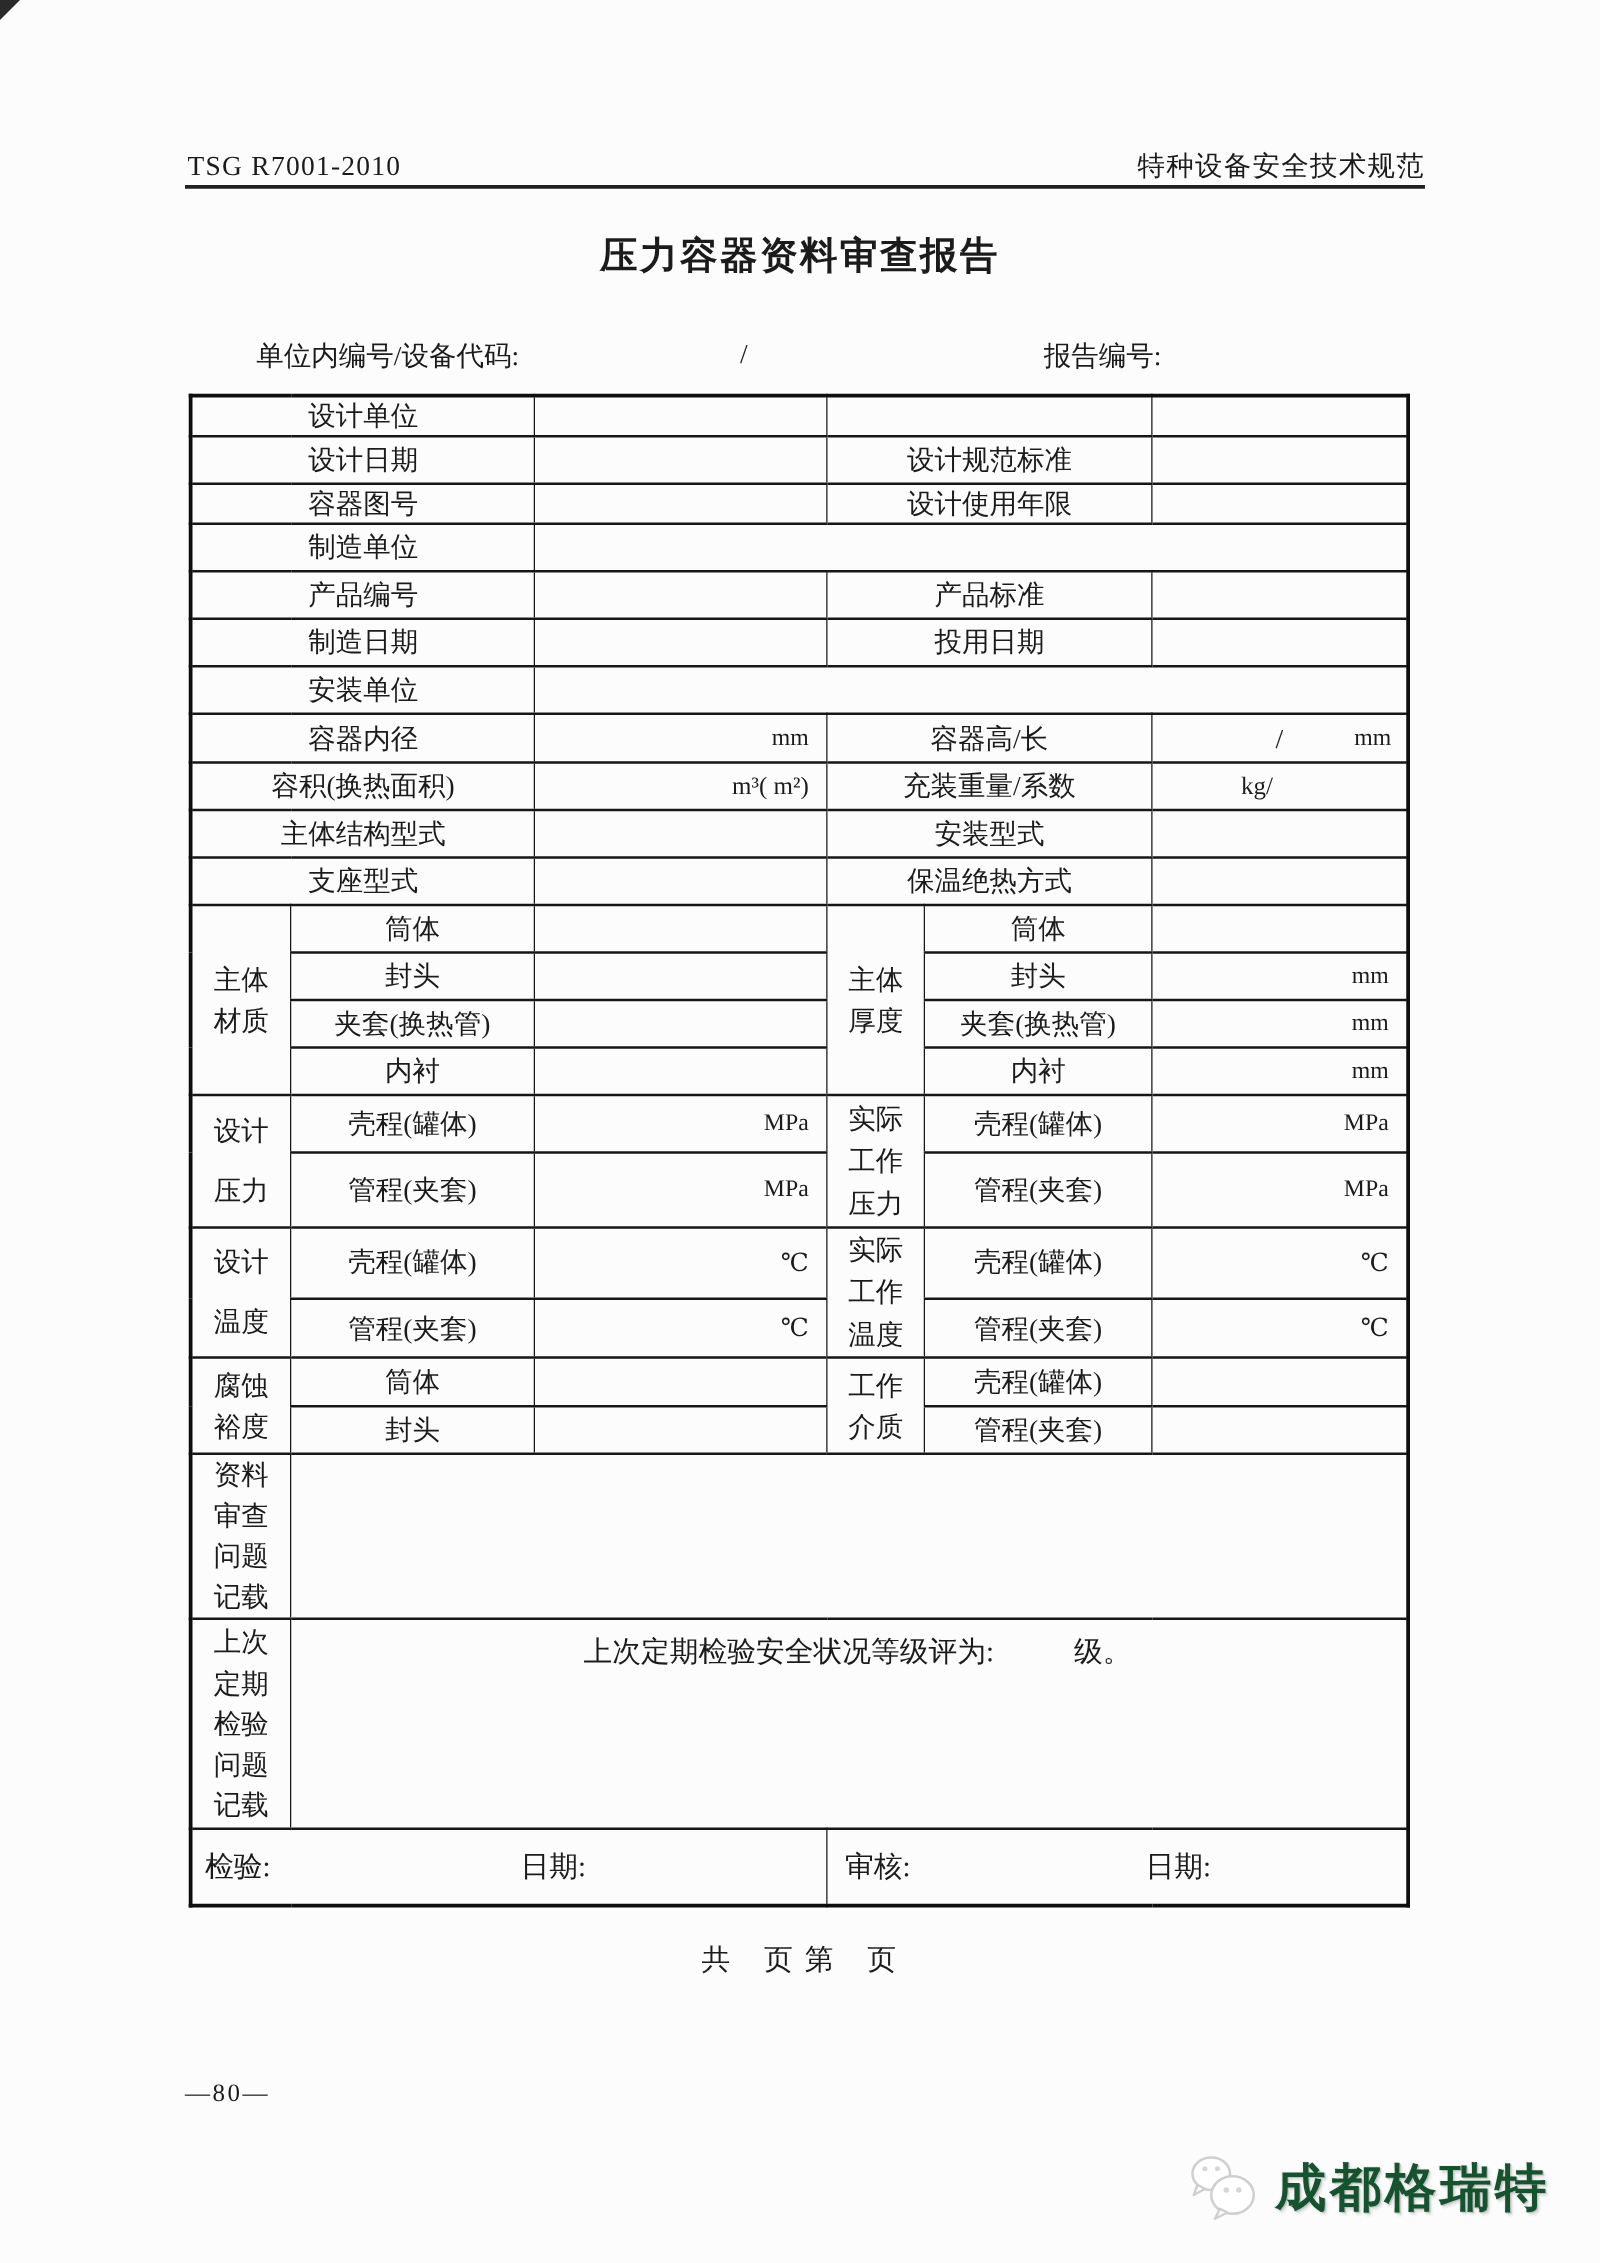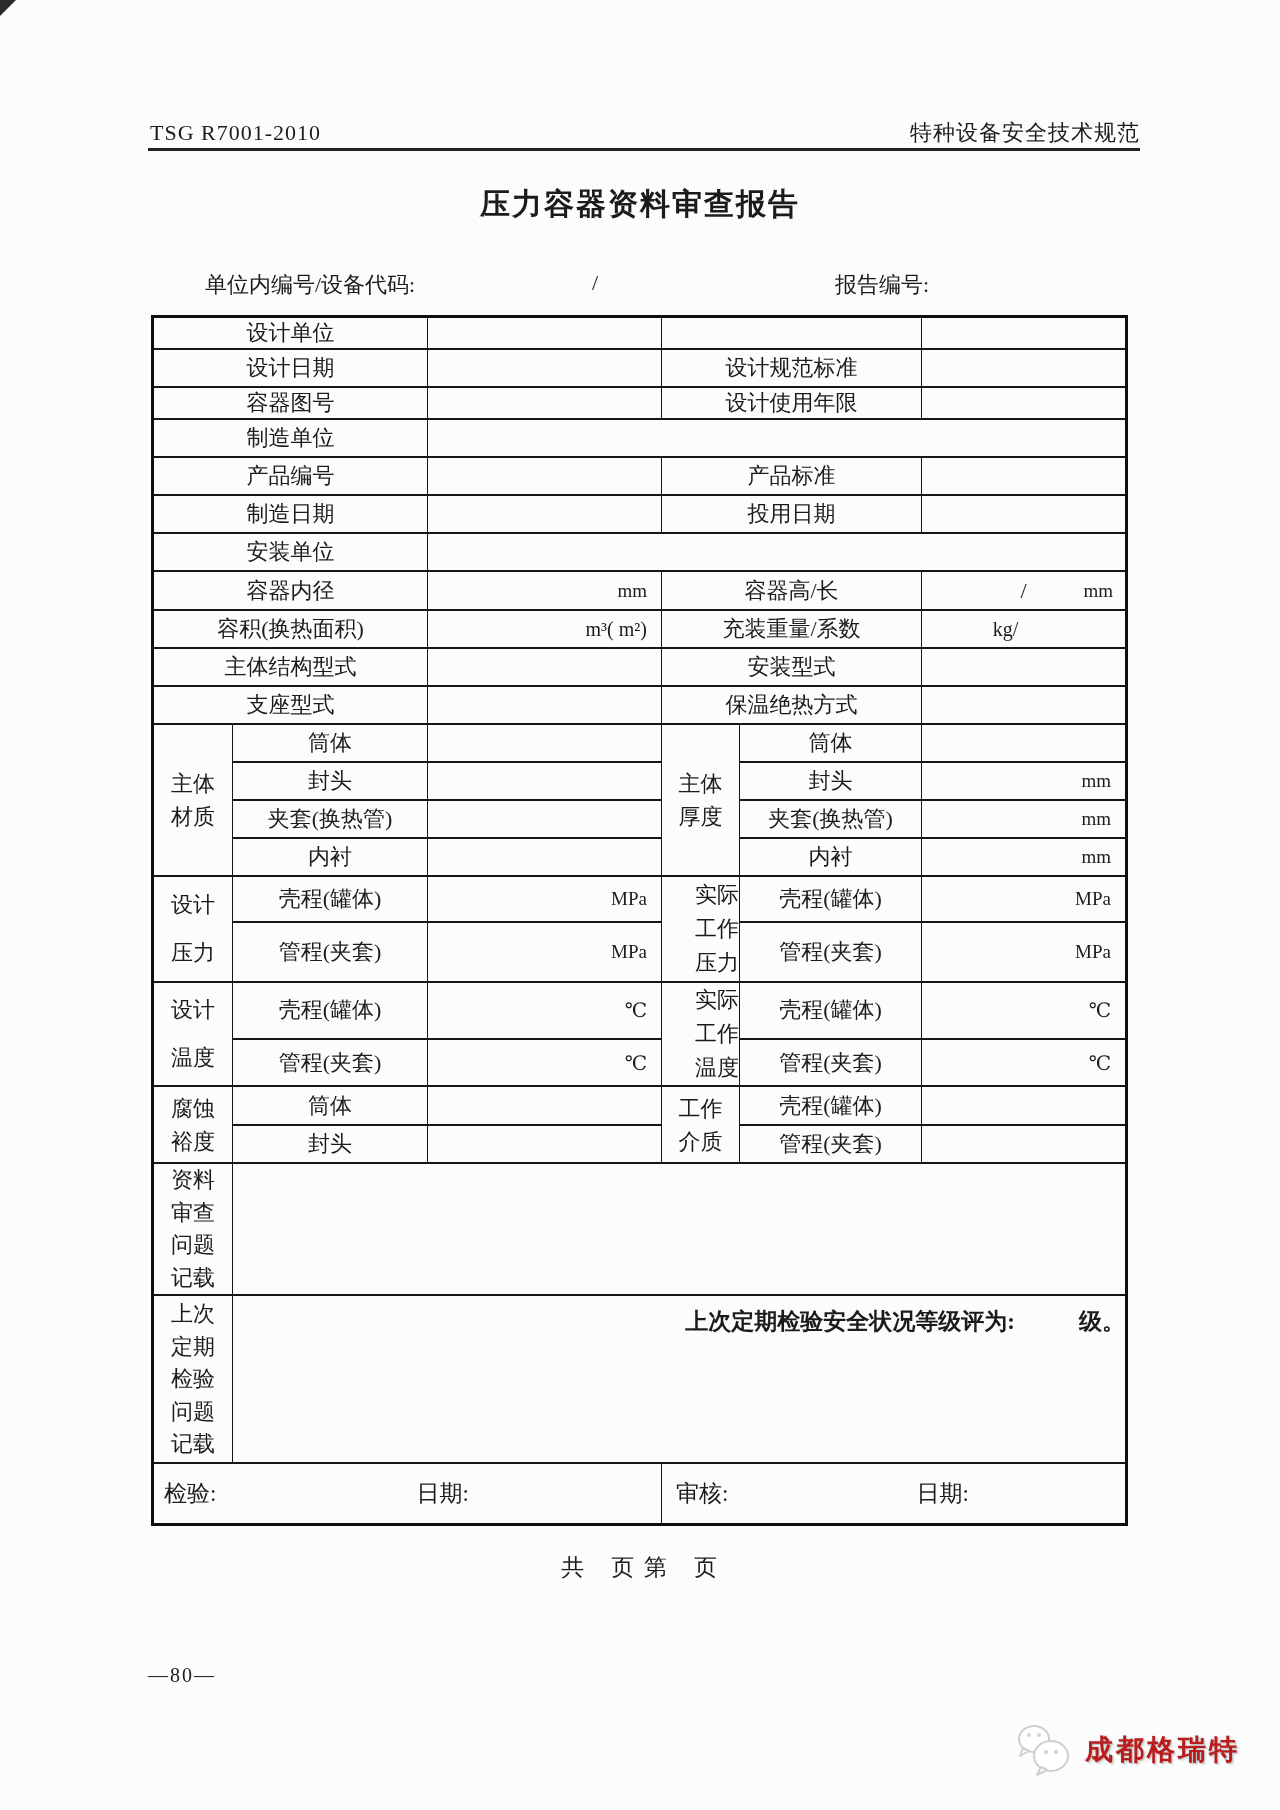--- a/index.html
+++ b/index.html
@@ -34,42 +34,42 @@
   td{
     border:1.5px solid #161616;
     border-top-width:2px;border-bottom-width:2px;
     font-size:22px;text-align:center;vertical-align:middle;
     padding:0;overflow:hidden;
   }
   td.unit{text-align:right;padding-right:14px;font-size:19px;}
   td.unit-c{font-size:20px;text-align:center;padding-right:36px;}
   td.vg{white-space:pre-line;line-height:1.5;}
   td.vg-wide{white-space:pre-line;line-height:2.2;}
-  td.vg-3{white-space:pre-line;line-height:1.55;text-align:right;}
+  td.vg-3{white-space:pre-line;line-height:1.55;}
   td.vg-list{white-space:pre-line;line-height:1.48;}
   td.slashcell{position:relative;}
   .slashcell .un{position:absolute;right:12px;top:50%;transform:translateY(-50%);font-size:19px;}
-  td.bigcell{vertical-align:top;text-align:right;font-weight:bold;}
+  td.bigcell{vertical-align:top;text-align:center;}
   .grade-line{display:block;padding:10px 0 0 14px;font-size:23px;}
   .grade-tail{margin-left:64px;}
   td.sigcell{text-align:left;font-size:23px;}
   .sig-a{margin-left:10px;}
   .sig-b{margin-left:200px;}
   .sig-c{margin-left:14px;}
   .sig-d{margin-left:188px;}
 
   
   .pages-note{left:0;top:1552px;width:100%;text-align:center;font-size:23px;white-space:pre;letter-spacing:2px;}
   .page-no{left:148px;top:1664px;font-size:20px;letter-spacing:2px;}
 
   
   .wmark{right:40px;top:1722px;display:flex;align-items:center;}
   .wmark-text{
     font-family:Liberation Sans, sans-serif;font-weight:bold;
-    font-size:28px;letter-spacing:3px;color:#b91c1c;
+    font-size:41px;letter-spacing:3px;color:#14532d;
     text-shadow:1px 1px 0 #c2c2c2, 2px 2px 2px #dedede, -1px -1px 0 #f2f2f2;
     margin-left:10px;
   }
 </style>
 </head>
 <body>
 
 <div class="abs corner"></div>
 
 <div class="abs doc-code">TSG R7001-2010</div>

